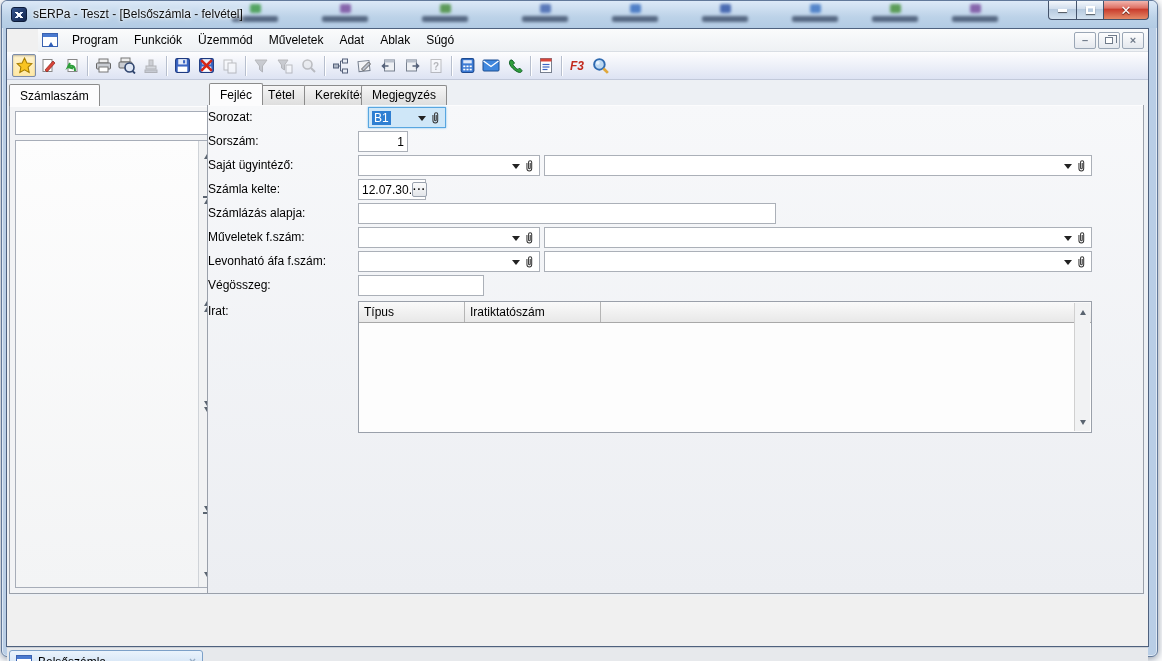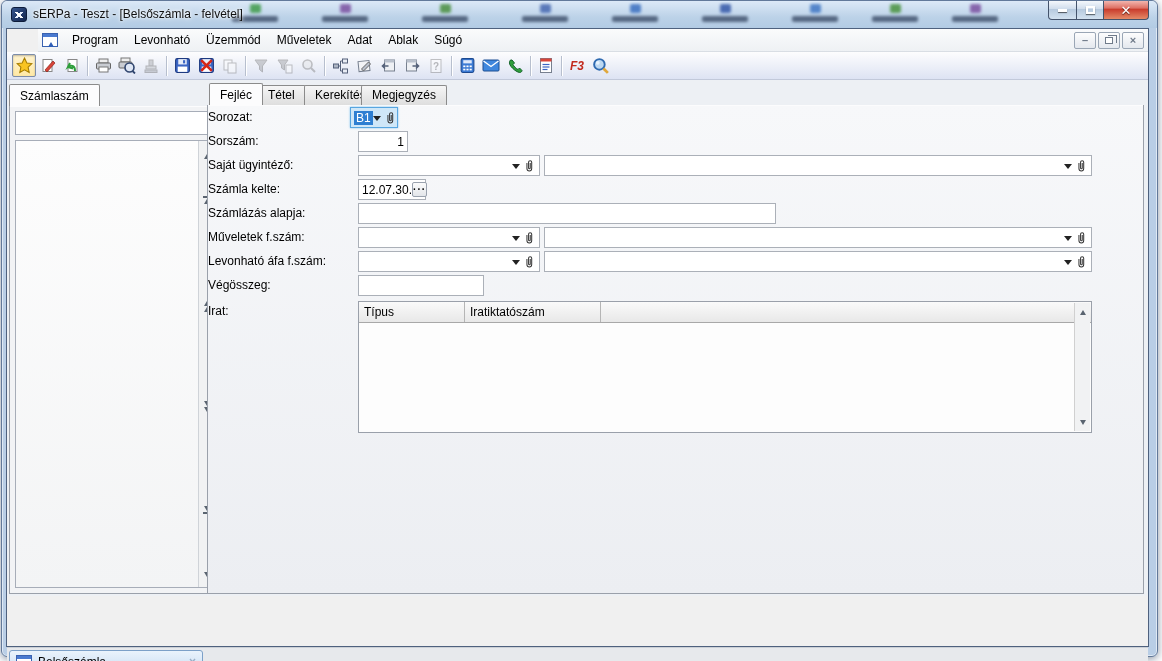--- a/index.html
+++ b/index.html
@@ -173,21 +173,21 @@
             <div class="glyph-x">✕</div>
           </div>
       </div>
     </div>
 
     <div id="inner">
 
       <div id="menubar">
         <div id="form-icon"></div>
         <div class="menu-item">Program</div>
-        <div class="menu-item">Levonható</div>
+        <div class="menu-item">Funkciók</div>
         <div class="menu-item">Üzemmód</div>
         <div class="menu-item">Műveletek</div>
         <div class="menu-item">Adat</div>
         <div class="menu-item">Ablak</div>
         <div class="menu-item">Súgó</div>
         <div class="mdibtns">
           <div class="mdibtn">
               <span>–</span>
             </div>
           <div class="mdibtn">
@@ -418,21 +418,21 @@
             <div class="frm-label" style="top:2px">Sorozat:</div>
             <div class="frm-label" style="top:26px">Sorszám:</div>
             <div class="frm-label" style="top:50px">Saját ügyintéző:</div>
             <div class="frm-label" style="top:74px">Számla kelte:</div>
             <div class="frm-label" style="top:98px">Számlázás alapja:</div>
             <div class="frm-label" style="top:122px">Műveletek f.szám:</div>
             <div class="frm-label" style="top:146px">Levonható áfa f.szám:</div>
             <div class="frm-label" style="top:170px">Végösszeg:</div>
             <div class="frm-label" style="top:196px">Irat:</div>
 
-            <div class="field combo focused" style="left:142px;top:2px;width:48px">
+            <div class="field combo focused" style="left:160px;top:2px;width:78px">
               <span class="sel">B1</span>
               <span class="dd">
                   <span class="tri"></span>
                 <svg class="clip">
                     <use href="#i-clip"></use>
                   </svg>
                 </span>
             </div>
 
             <div class="field" style="left:150px;top:26px;width:50px">

